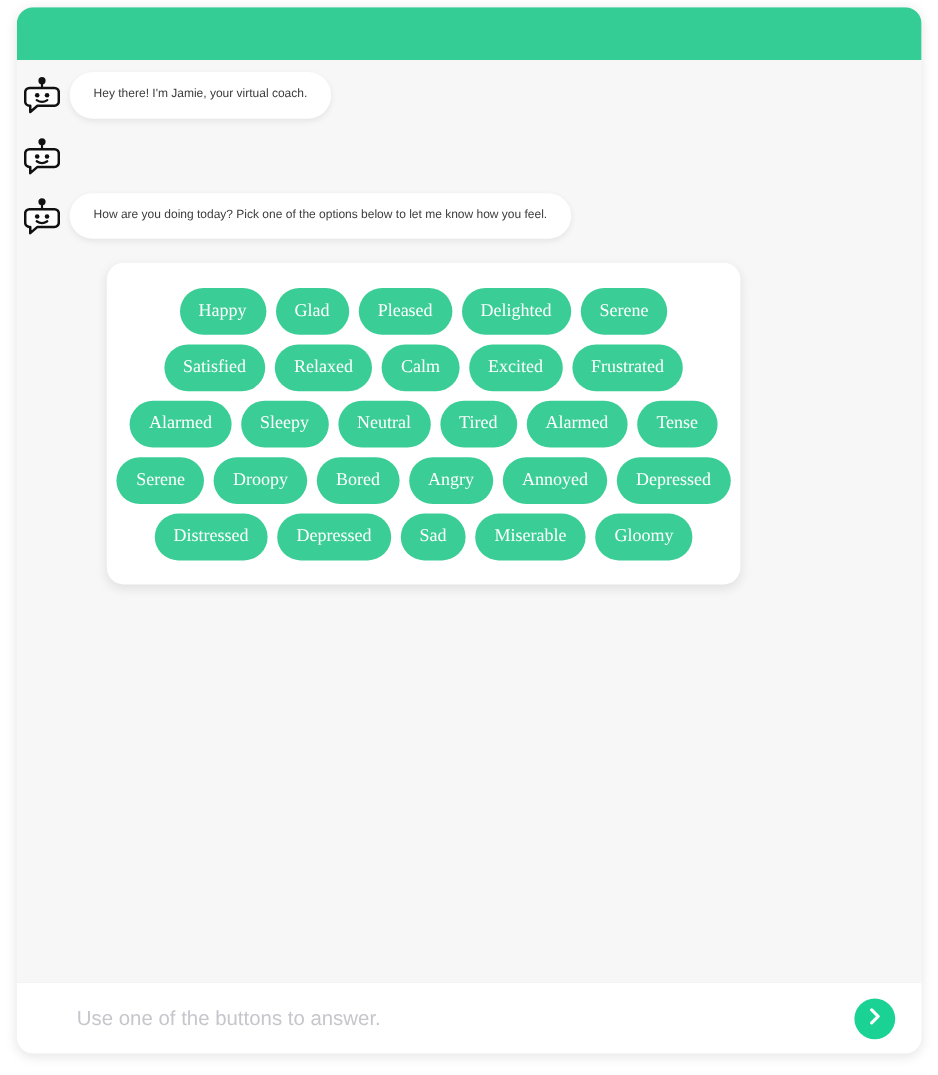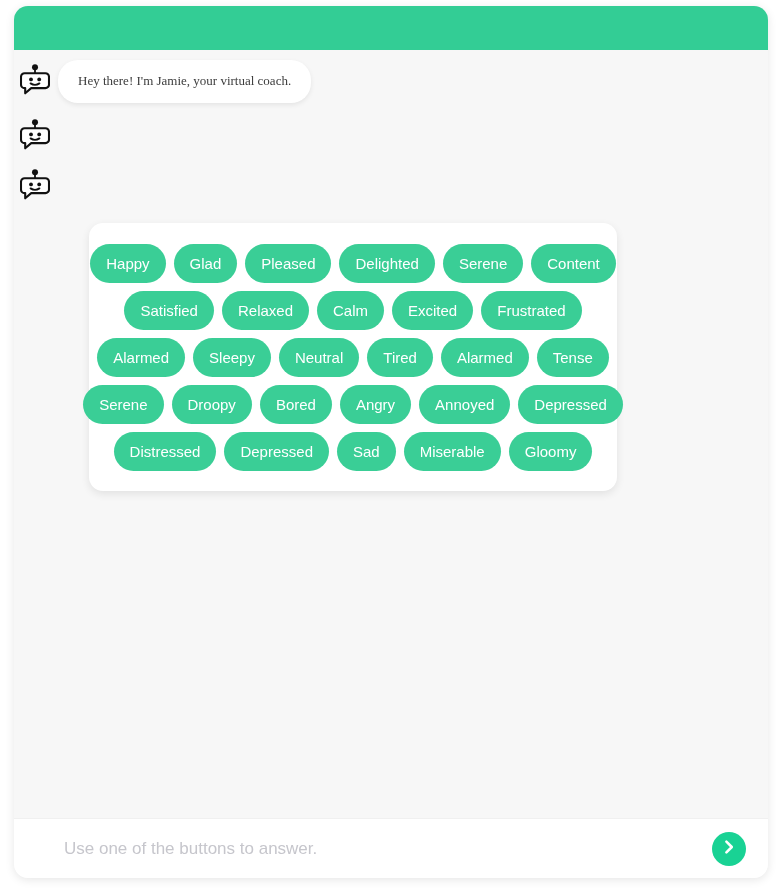--- a/index.html
+++ b/index.html
@@ -66,26 +66,25 @@
     display: flex;
     align-items: center;
     justify-content: center;
   }
   .avatar svg { display: block; }
 
   .bubble {
     background: #ffffff;
     border-radius: 20px;
     padding: 12px 20px;
-    font-size: 13px;
+    font-size: 10px;
     line-height: 1.45;
     color: #3c3c3c;
     box-shadow: 0 2px 5px rgba(0,0,0,0.08);
     max-width: 450px;
-    font-family: Liberation Serif, serif;
   }
   .bubble.wide { max-width: 445px; }
 
   
   .chips-wrap {
     padding-left: 75px;
     padding-top: 8px;
   }
 
   .chips-panel {
@@ -102,21 +101,21 @@
     flex-wrap: nowrap;
     margin-bottom: 8px;
   }
   .chip-row:last-child { margin-bottom: 0; }
 
   .chip {
     background: #3ace96;
     color: #ffffff;
     border: none;
     border-radius: 22px;
-    font-family: Liberation Sans, sans-serif;
+    font-family: Liberation Serif, serif;
     font-size: 15px;
     line-height: 1;
     padding: 12px 16px;
     margin: 0 4px;
     cursor: pointer;
     white-space: nowrap;
   }
 
   
   .input-bar {
@@ -199,32 +198,34 @@
         <span class="avatar">
           <svg width="30" height="34" viewBox="0 0 30 34" aria-hidden="true">
             <circle cx="15" cy="3.2" r="3.0" fill="#111111"></circle>
             <rect x="14.1" y="5.2" width="1.8" height="4.2" fill="#111111"></rect>
             <path d="M4.6 9.3 H25.4 a3.6 3.6 0 0 1 3.6 3.6 v7.6 a3.6 3.6 0 0 1 -3.6 3.6 H11.2 l-6.0 5.2 v-5.2 h-0.6 a3.6 3.6 0 0 1 -3.6 -3.6 v-7.6 a3.6 3.6 0 0 1 3.6 -3.6 z" fill="#ffffff" stroke="#111111" stroke-width="2.1" stroke-linejoin="round"></path>
             <circle cx="11.0" cy="15.4" r="1.9" fill="#111111"></circle>
             <circle cx="19.2" cy="15.4" r="1.9" fill="#111111"></circle>
             <path d="M10.6 19.4 q4.4 3.0 8.8 0" fill="none" stroke="#111111" stroke-width="1.9" stroke-linecap="round"></path>
           </svg>
         </span>
+        <div class="bubble wide">
+          <span>How are you doing today? Pick one of the options below to let me know how you feel.</span>
+        </div>
       </div>
 
       <div class="chips-wrap">
         <div class="chips-panel">
 
           <div class="chip-row">
             <button class="chip">Happy</button>
             <button class="chip">Glad</button>
             <button class="chip">Pleased</button>
             <button class="chip">Delighted</button>
             <button class="chip">Serene</button>
-            <button class="chip">Content</button>
           </div>
 
           <div class="chip-row">
             <button class="chip">Satisfied</button>
             <button class="chip">Relaxed</button>
             <button class="chip">Calm</button>
             <button class="chip">Excited</button>
             <button class="chip">Frustrated</button>
           </div>
 

